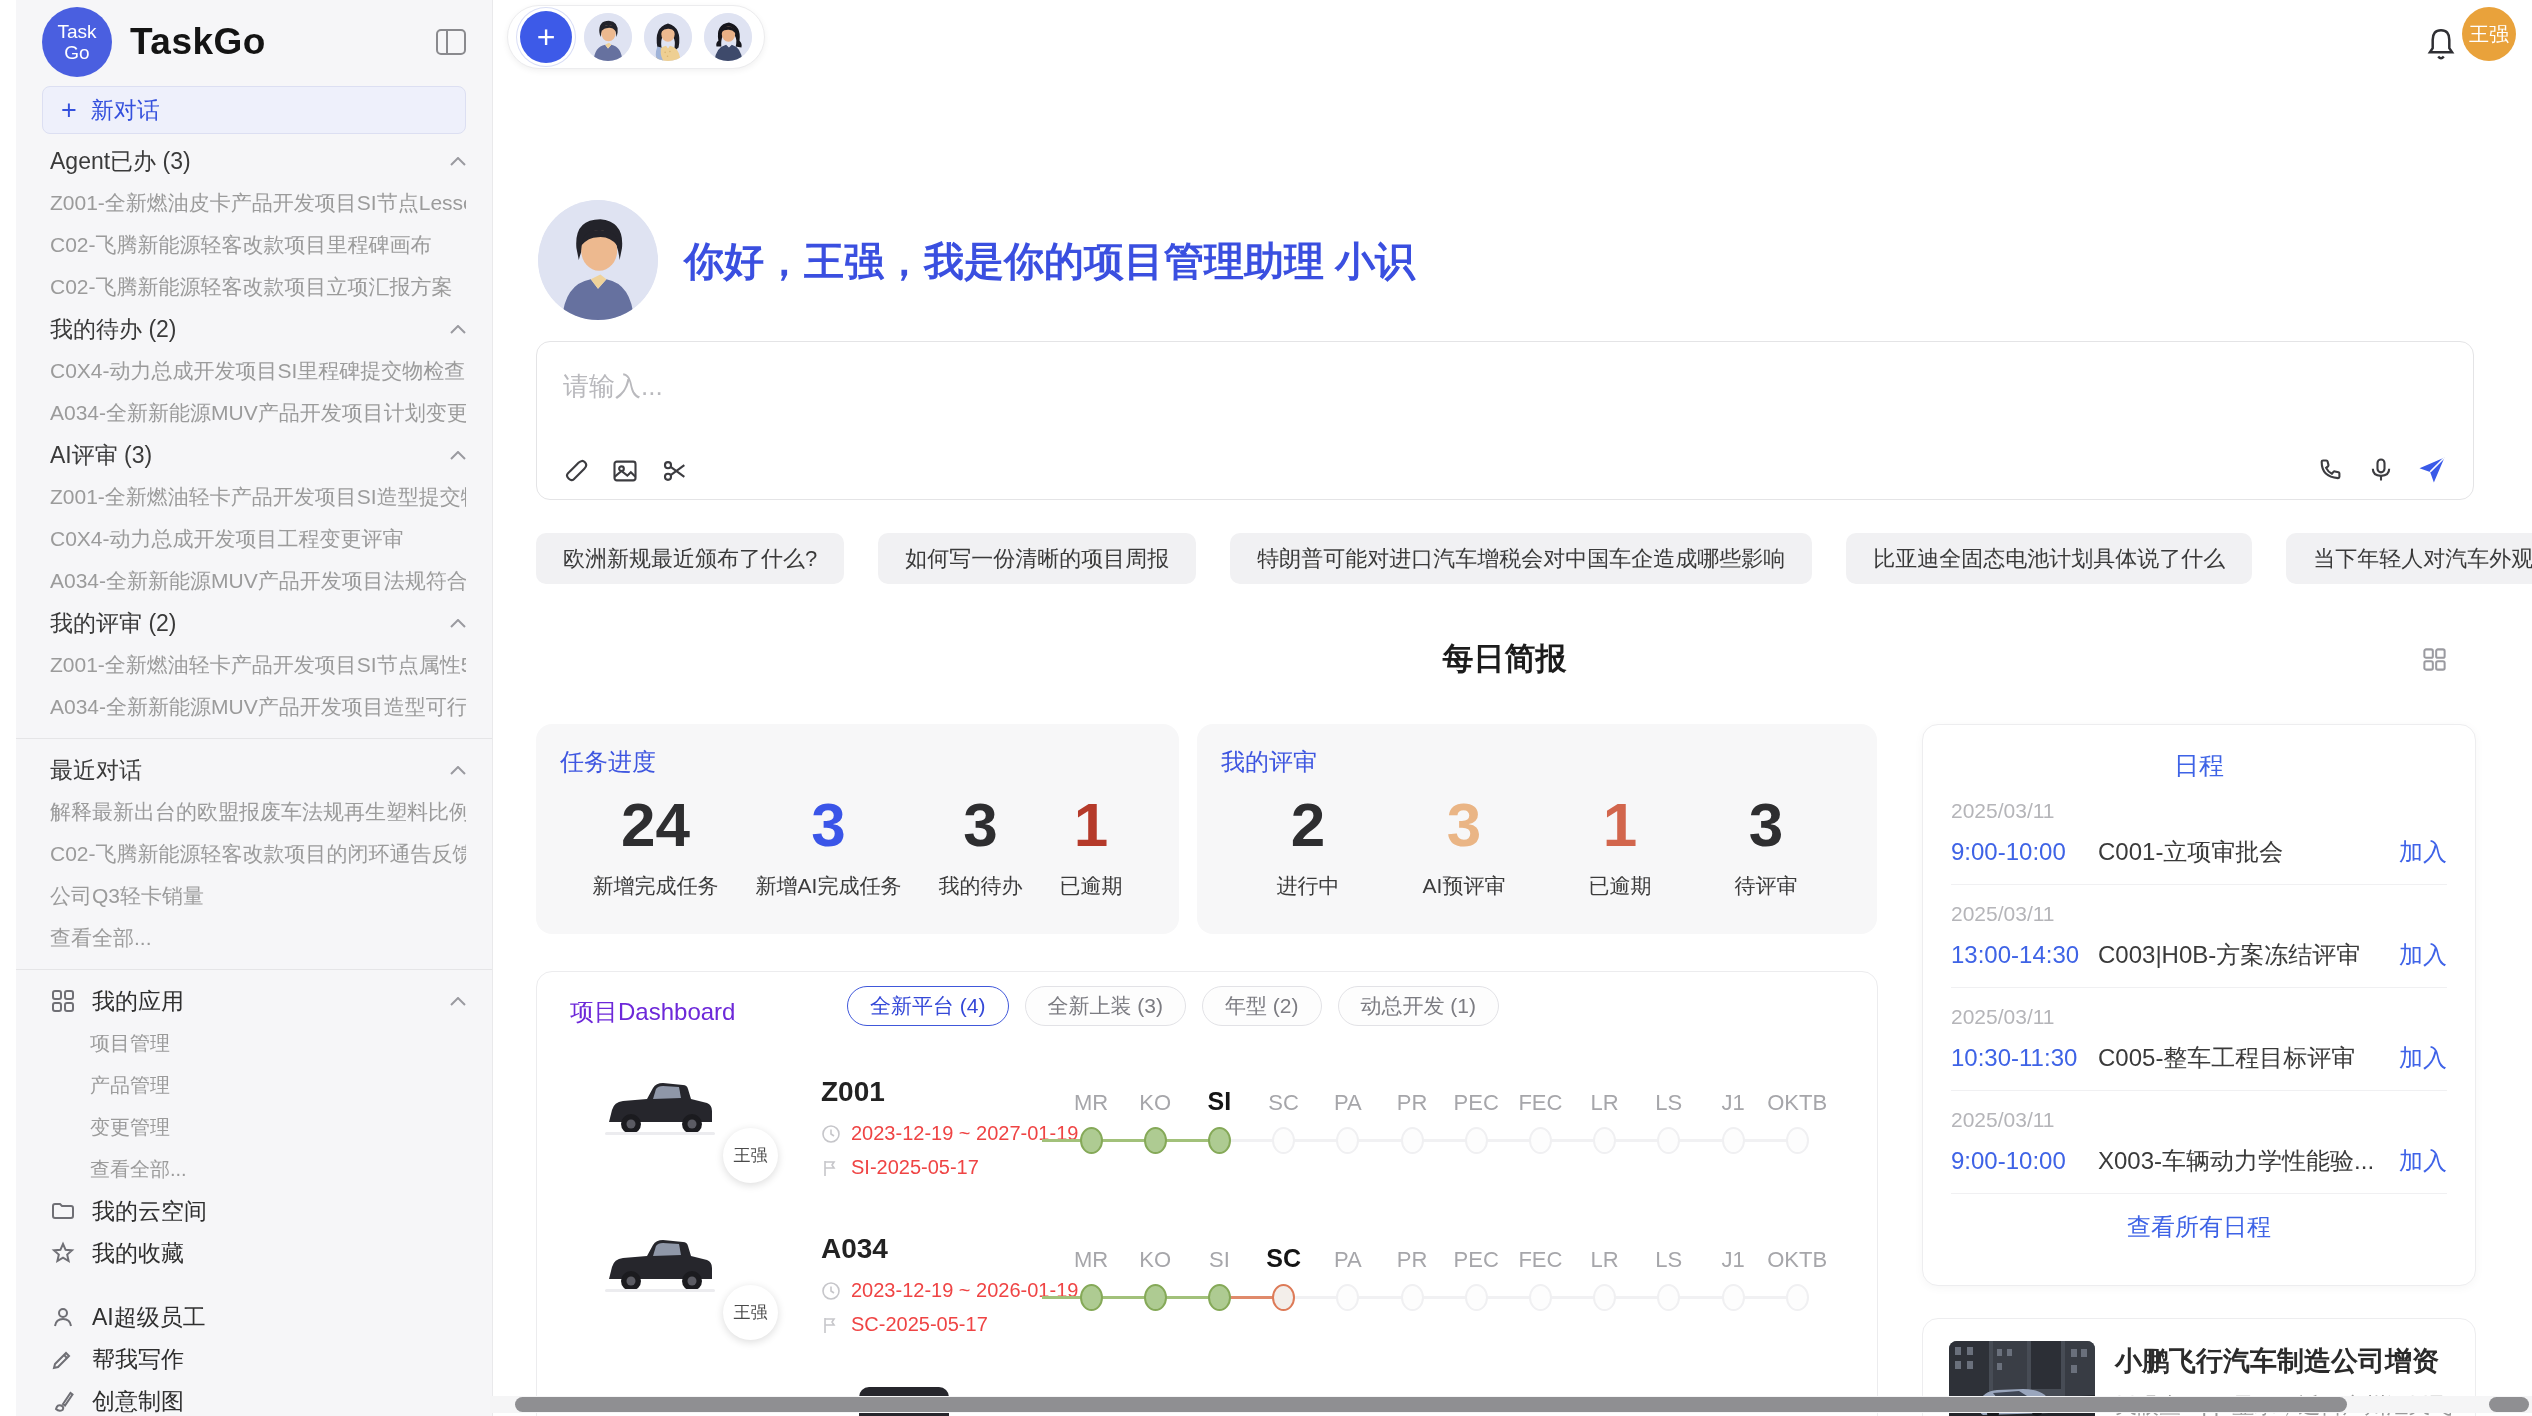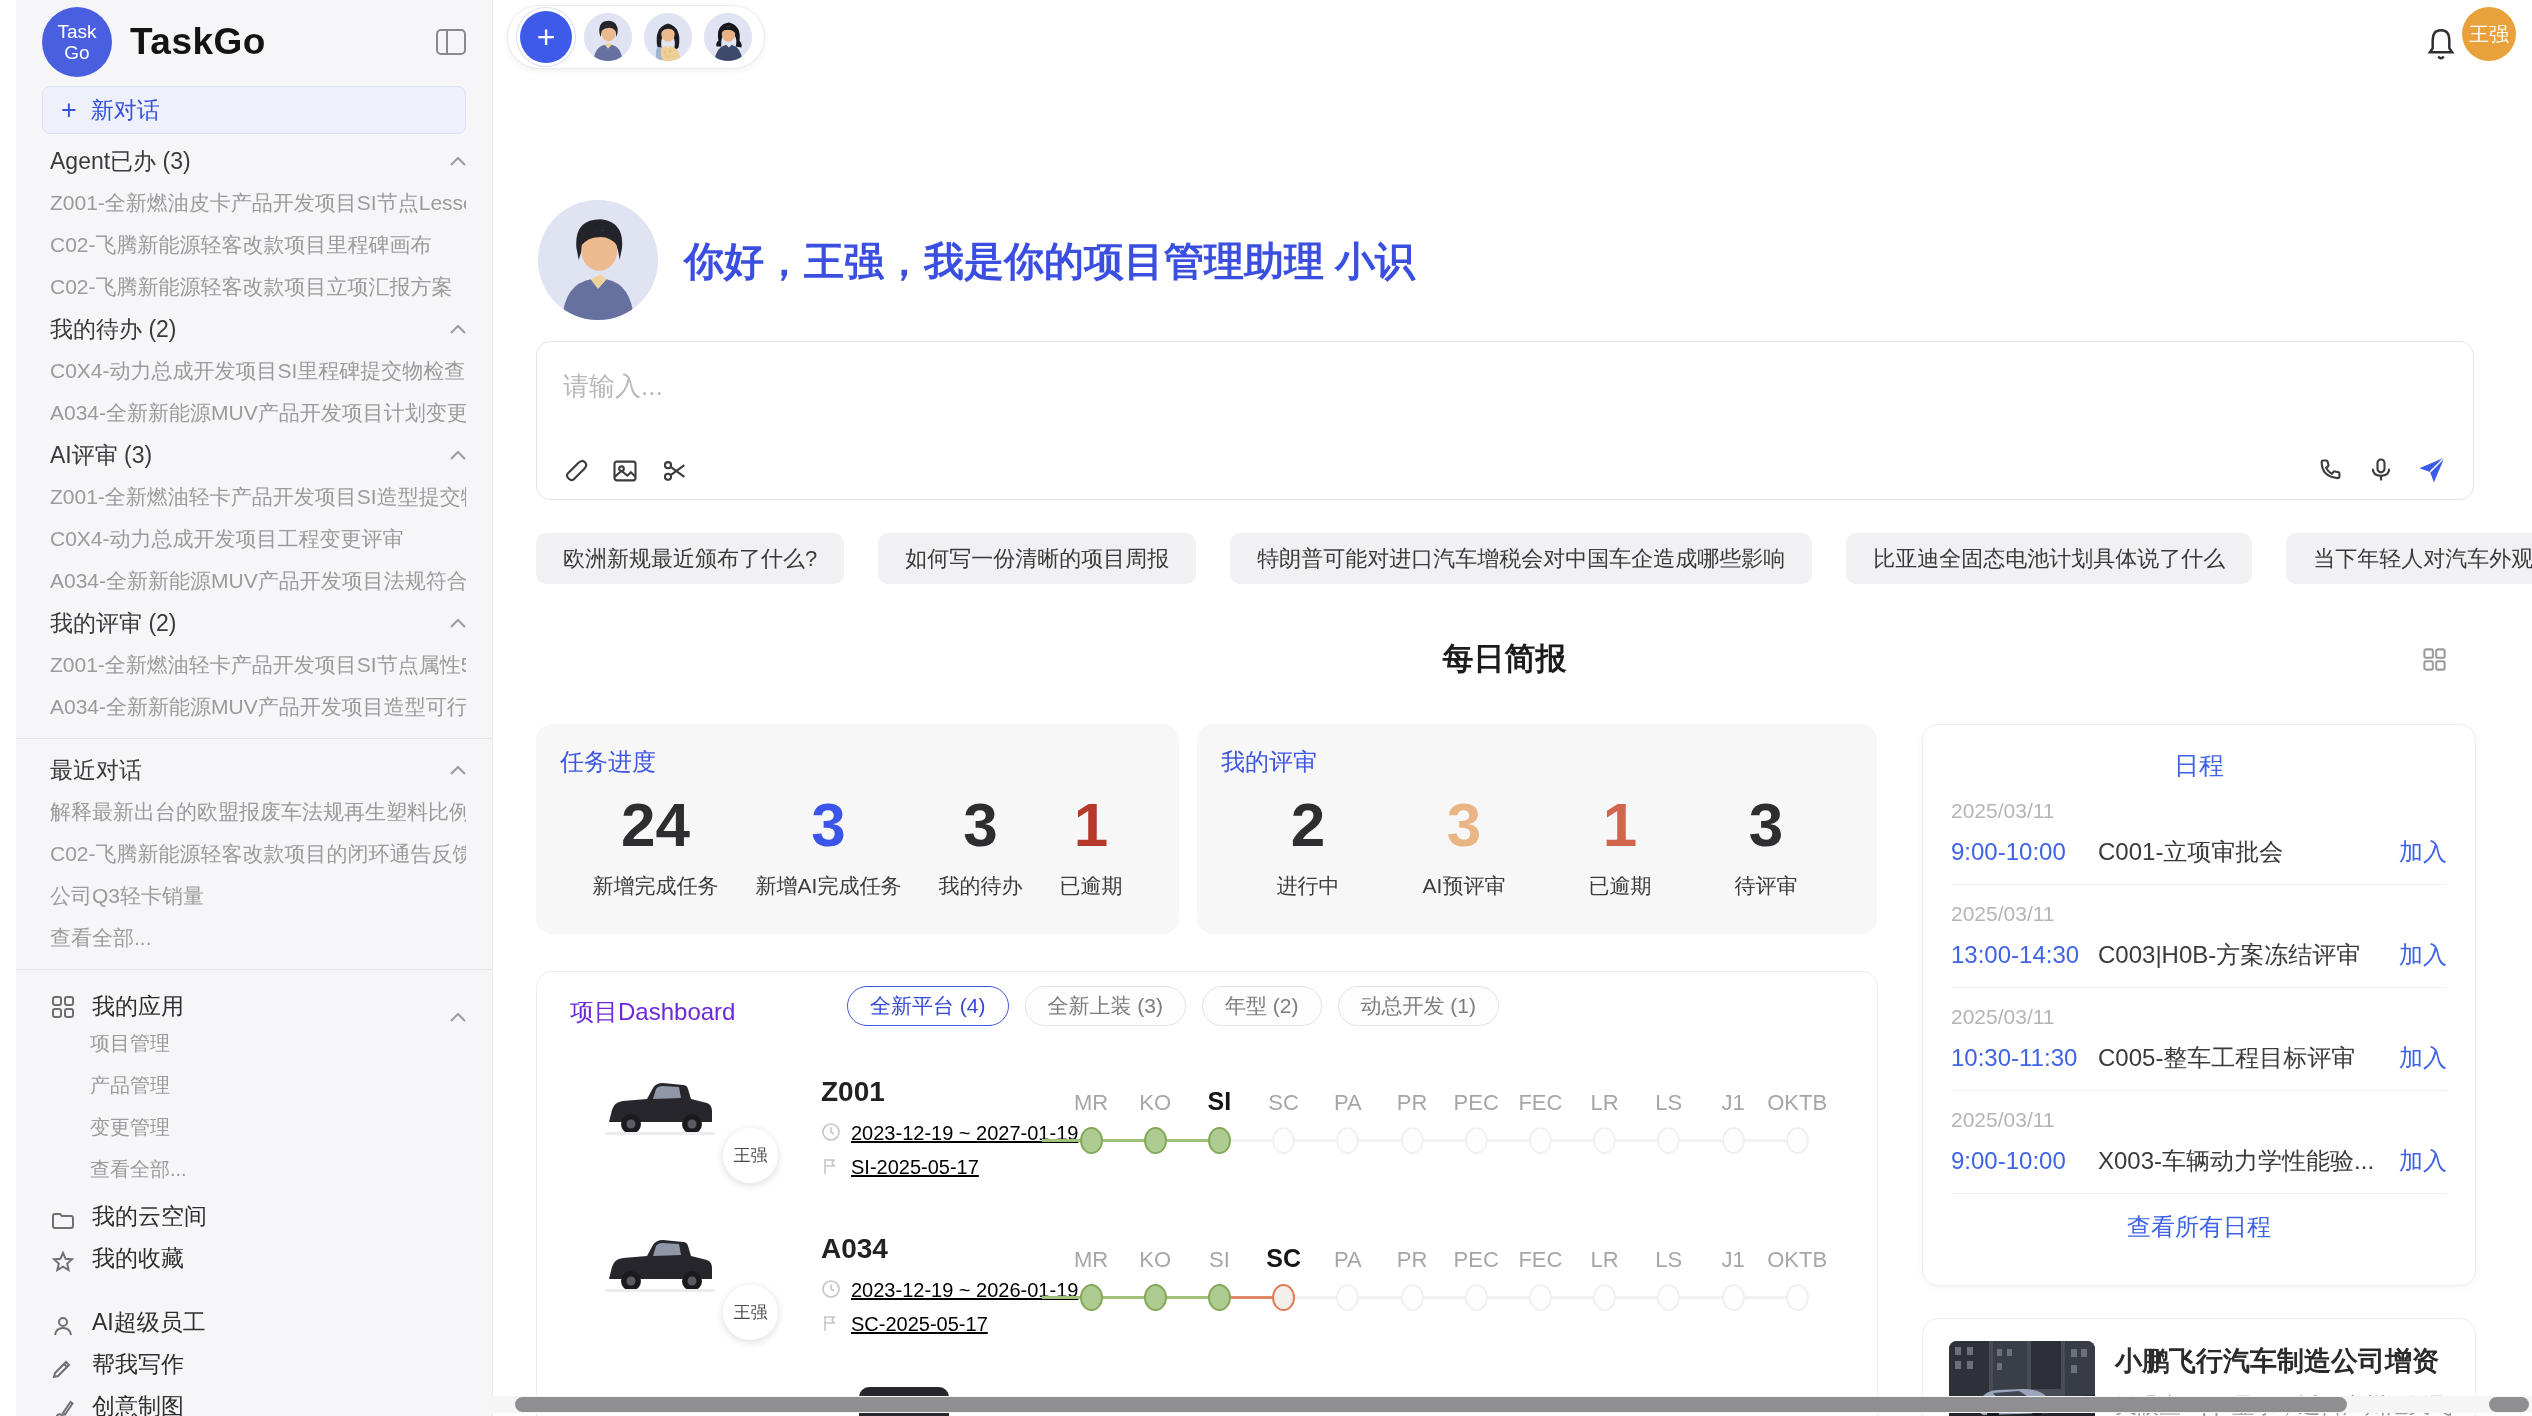--- a/index.html
+++ b/index.html
@@ -16,21 +16,21 @@
   .collapse{margin-left:auto;display:flex;align-items:center;cursor:pointer;}
   .new-chat{margin:8px 26px 6px 26px;height:46px;background:#eef0fb;border:1px solid #dcdff2;
     border-radius:8px;display:flex;align-items:center;gap:14px;padding:0 18px;color:#3450dd;font-size:23px;cursor:pointer;}
   .new-chat .plus{font-size:27px;line-height:27px;}
   .side-scroll{padding:0 26px 0 34px;}
   .side-row{height:42px;display:flex;align-items:center;}
   .sec-head{font-size:23px;color:#3a3a3a;justify-content:space-between;margin-top:0;}
   .sec-head:first-child{margin-top:4px;}
   .sec-item{font-size:21px;color:#9b9b9b;white-space:nowrap;overflow:hidden;cursor:pointer;}
   .side-divider{height:1px;background:#e5e5e7;margin:10px -26px 10px -34px;}
-  .app-row{height:42px;display:flex;align-items:flex-end;gap:16px;font-size:23px;color:#2f2f2f;cursor:pointer;}
+  .app-row{height:42px;display:flex;align-items:center;gap:16px;font-size:23px;color:#2f2f2f;cursor:pointer;}
   .app-sub{padding-left:40px;font-size:20px;color:#9b9b9b;}
   .bottom-gap{height:22px;}
   .side-icon{display:flex;align-items:center;width:26px;justify-content:center;}
 
   
   .agent-pill{position:absolute;left:507px;top:5px;height:62px;border-radius:32px;background:#fff;
     border:1px solid #ececee;box-shadow:0 2px 6px rgba(0,0,0,.06);display:flex;align-items:center;gap:12px;padding:0 12px;}
   .pill-plus{width:52px;height:52px;border-radius:50%;background:#3d5ae8;color:#fff;display:flex;align-items:center;
     justify-content:center;font-size:32px;box-shadow:0 0 0 3px #fff,0 0 0 4px #d9def6;cursor:pointer;}
   .pill-avatar{width:48px;height:48px;border-radius:50%;overflow:hidden;background:#dfe3f2;cursor:pointer;}
@@ -78,21 +78,21 @@
   .dash-title{position:absolute;left:33px;top:24px;font-size:24px;color:#6d28d9;}
   .dash-tabs{position:absolute;left:310px;top:14px;display:flex;gap:16px;}
   .tab{height:38px;border-radius:20px;border:1px solid #e2e2e6;background:#fdfdfd;color:#7c7c82;font-size:21px;
     display:flex;align-items:center;padding:0 22px;cursor:pointer;}
   .tab.active{border:1.5px solid #4058da;color:#3549d8;background:#fff;}
   .proj-row{position:absolute;left:0;right:0;height:157px;}
   .proj-thumb{position:absolute;left:58px;top:0;width:130px;height:84px;border-radius:10px;overflow:hidden;background:#fff;}
   .proj-badge{position:absolute;left:186px;top:62px;width:55px;height:55px;border-radius:50%;background:#fff;
     box-shadow:0 2px 8px rgba(0,0,0,.14);display:flex;align-items:center;justify-content:center;font-size:17px;color:#4a4a4a;}
   .proj-title{position:absolute;left:284px;top:10px;font-size:28px;font-weight:bold;color:#222;}
-  .proj-meta{position:absolute;left:284px;display:flex;gap:10px;font-size:20px;color:#000000;text-decoration:underline;}
+  .proj-meta{position:absolute;left:284px;display:flex;align-items:center;gap:10px;font-size:20px;color:#ef4444;}
   .seg{position:absolute;top:73px;height:3px;}
   .seg-done{background:#a2c17a}.seg-todo{background:#f1f1f3}.seg-overdue{background:#e08a6b}
   .dot{position:absolute;top:61px;width:23px;height:27px;border-radius:50%;box-sizing:border-box;}
   .dot-done{background:#aecb92;border:2px solid #85a958}
   .dot-todo{background:#fdfdfd;border:2px solid #f0f0f2}
   .dot-overdue{background:#f3eeea;border:2px solid #dd7a57}
   .mlabel{position:absolute;top:24px;width:80px;text-align:center;font-size:22px;color:#a6a6aa;}
   .mlabel.mcur{color:#141414;font-weight:700;font-size:25px;top:21px;}
   .proj-partial{position:absolute;left:322px;top:415px;width:90px;height:60px;background:#26262c;border-radius:10px;}
 

